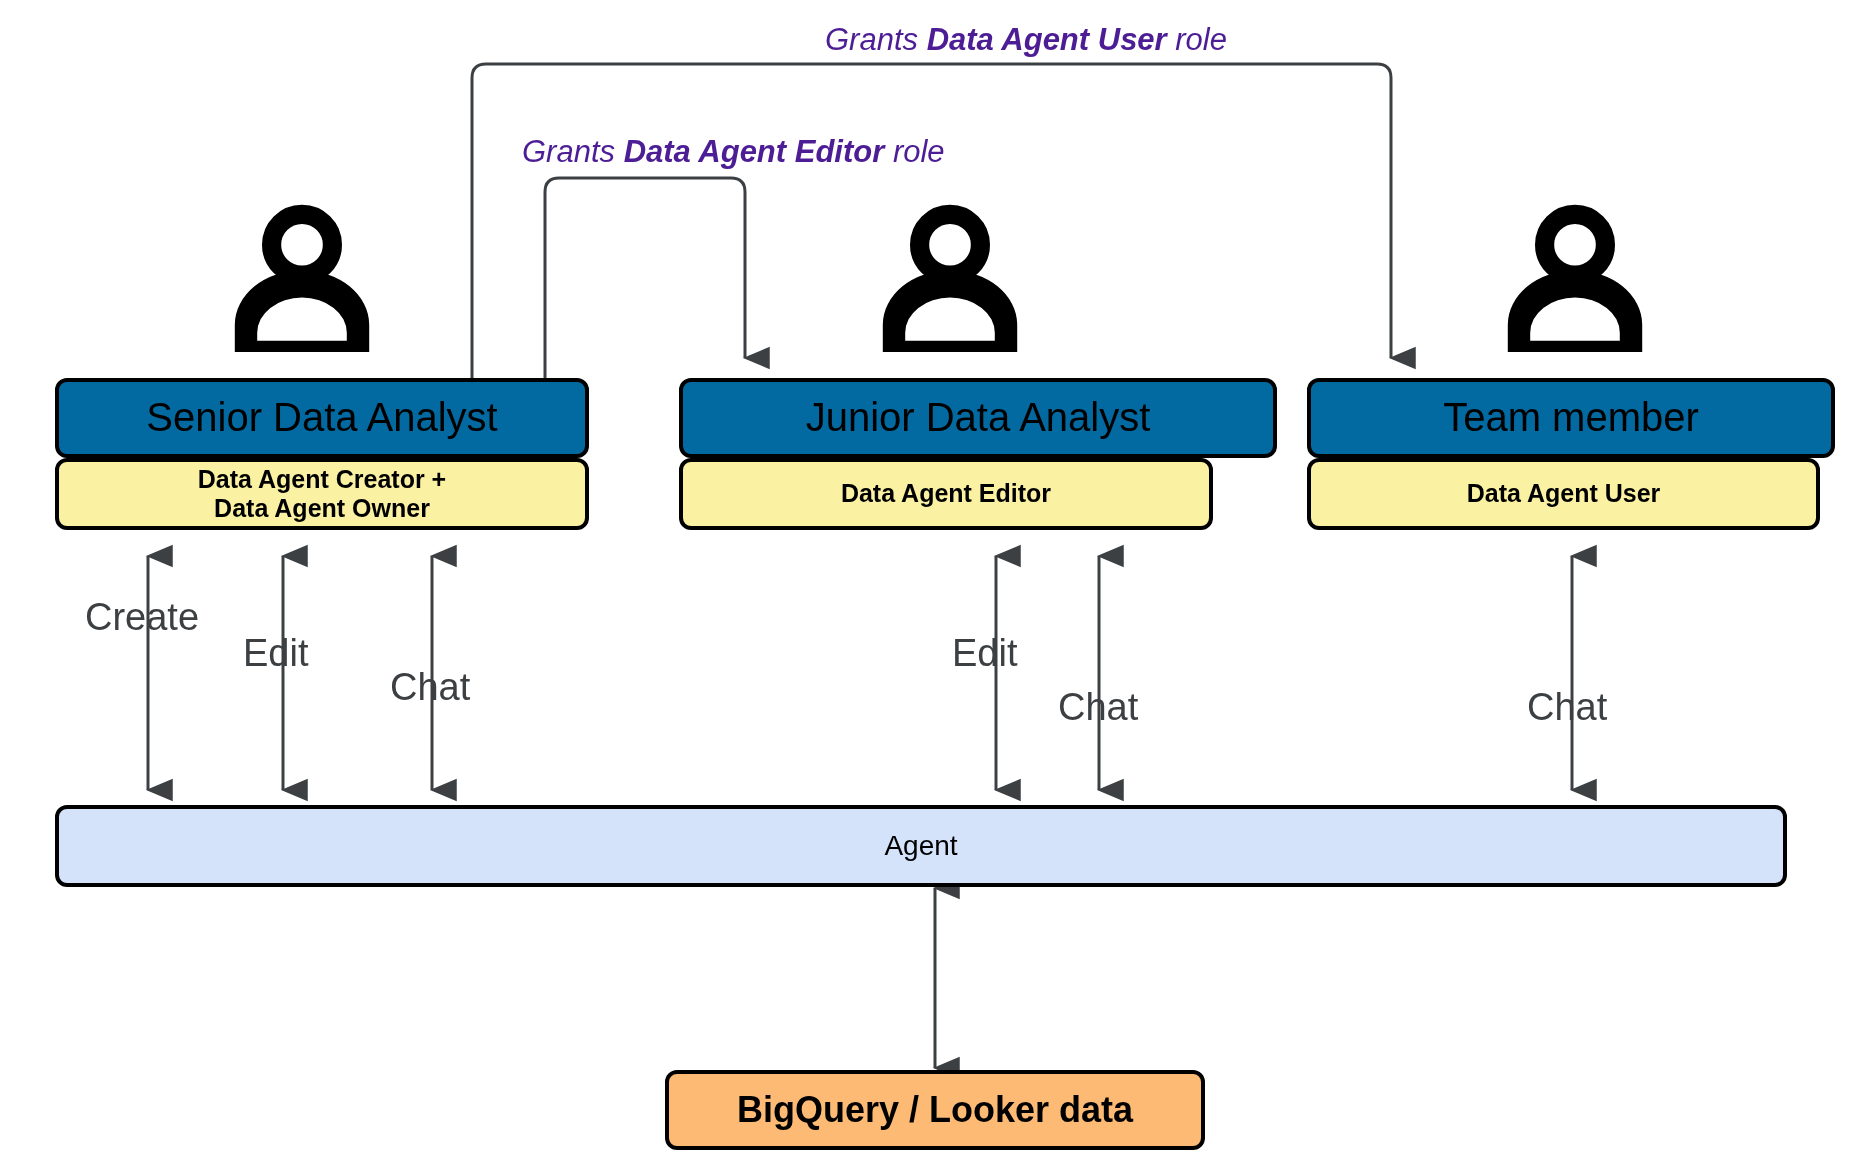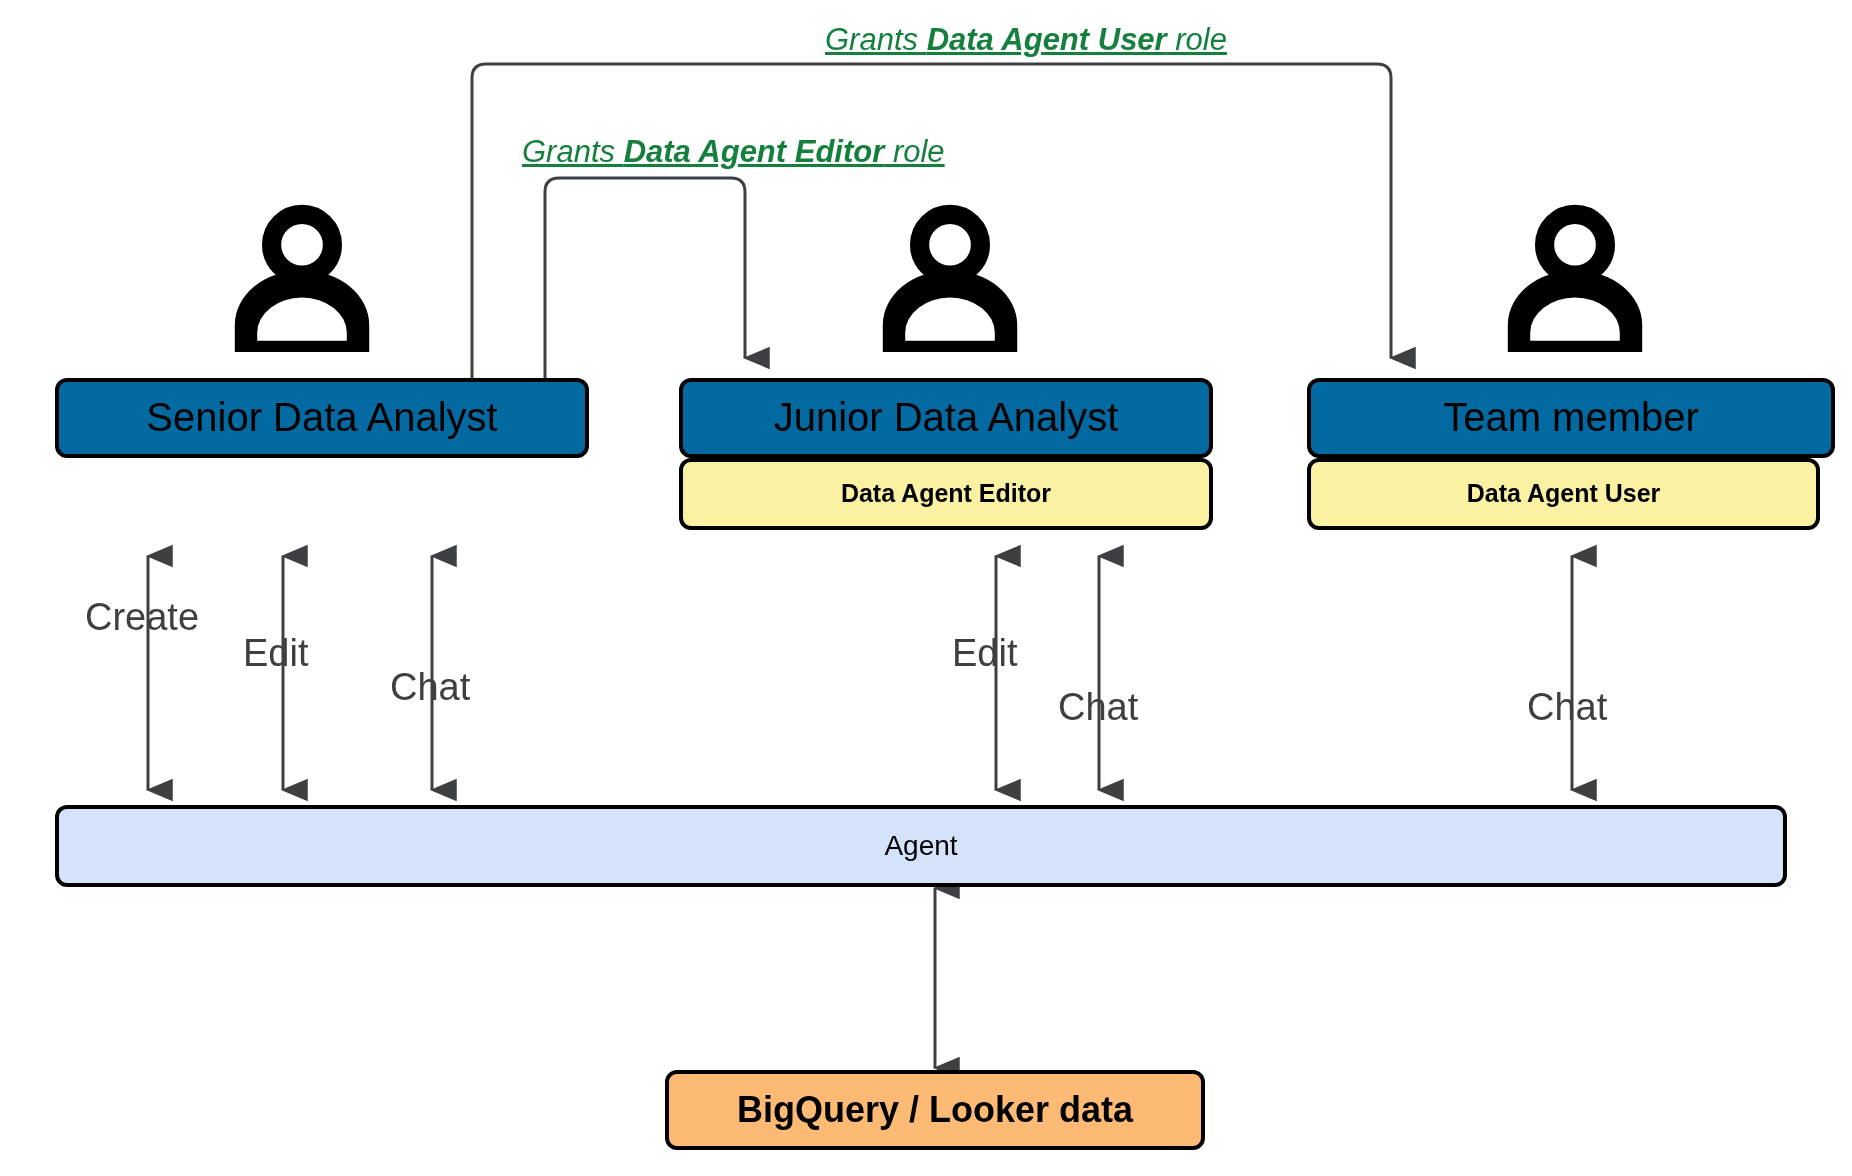--- a/index.html
+++ b/index.html
@@ -70,26 +70,25 @@
   
   .flow-label {
     position: absolute;
     color: #3c4043;
     font-size: 38px;
     white-space: nowrap;
     line-height: 1;
   }
   .grant-label {
     position: absolute;
-    color: #15803d;
+    color: #4c1d95;
     font-size: 31px;
     font-style: italic;
     white-space: nowrap;
     line-height: 1;
-    text-decoration: underline;
   }
   .grant-label b {
     font-weight: bold;
     font-style: italic;
   }
 </style>
 </head>
 <body>
 
 <div id="canvas">
@@ -154,22 +153,26 @@
     <span>Grants </span><b>Data Agent User</b><span> role</span>
   </div>
 
   <div class="grant-label" style="left:522px; top:136px;">
     <span>Grants </span><b>Data Agent Editor</b><span> role</span>
   </div>
 
   <div class="node role-head" style="left:55px; top:378px; width:534px; height:80px;">
     <span>Senior Data Analyst</span>
   </div>
-
-  <div class="node role-head" style="left:679px; top:378px; width:534px; height:80px;">
+  <div class="node role-perm" style="left:55px; top:458px; width:534px; height:72px; flex-direction:column;">
+    <span>Data Agent Creator +</span>
+    <span>Data Agent Owner</span>
+  </div>
+
+  <div class="node role-head" style="left:679px; top:378px; width:598px; height:80px;">
     <span>Junior Data Analyst</span>
   </div>
   <div class="node role-perm" style="left:679px; top:458px; width:534px; height:72px;">
     <span>Data Agent Editor</span>
   </div>
 
   <div class="node role-head" style="left:1307px; top:378px; width:528px; height:80px;">
     <span>Team member</span>
   </div>
   <div class="node role-perm" style="left:1307px; top:458px; width:513px; height:72px;">

